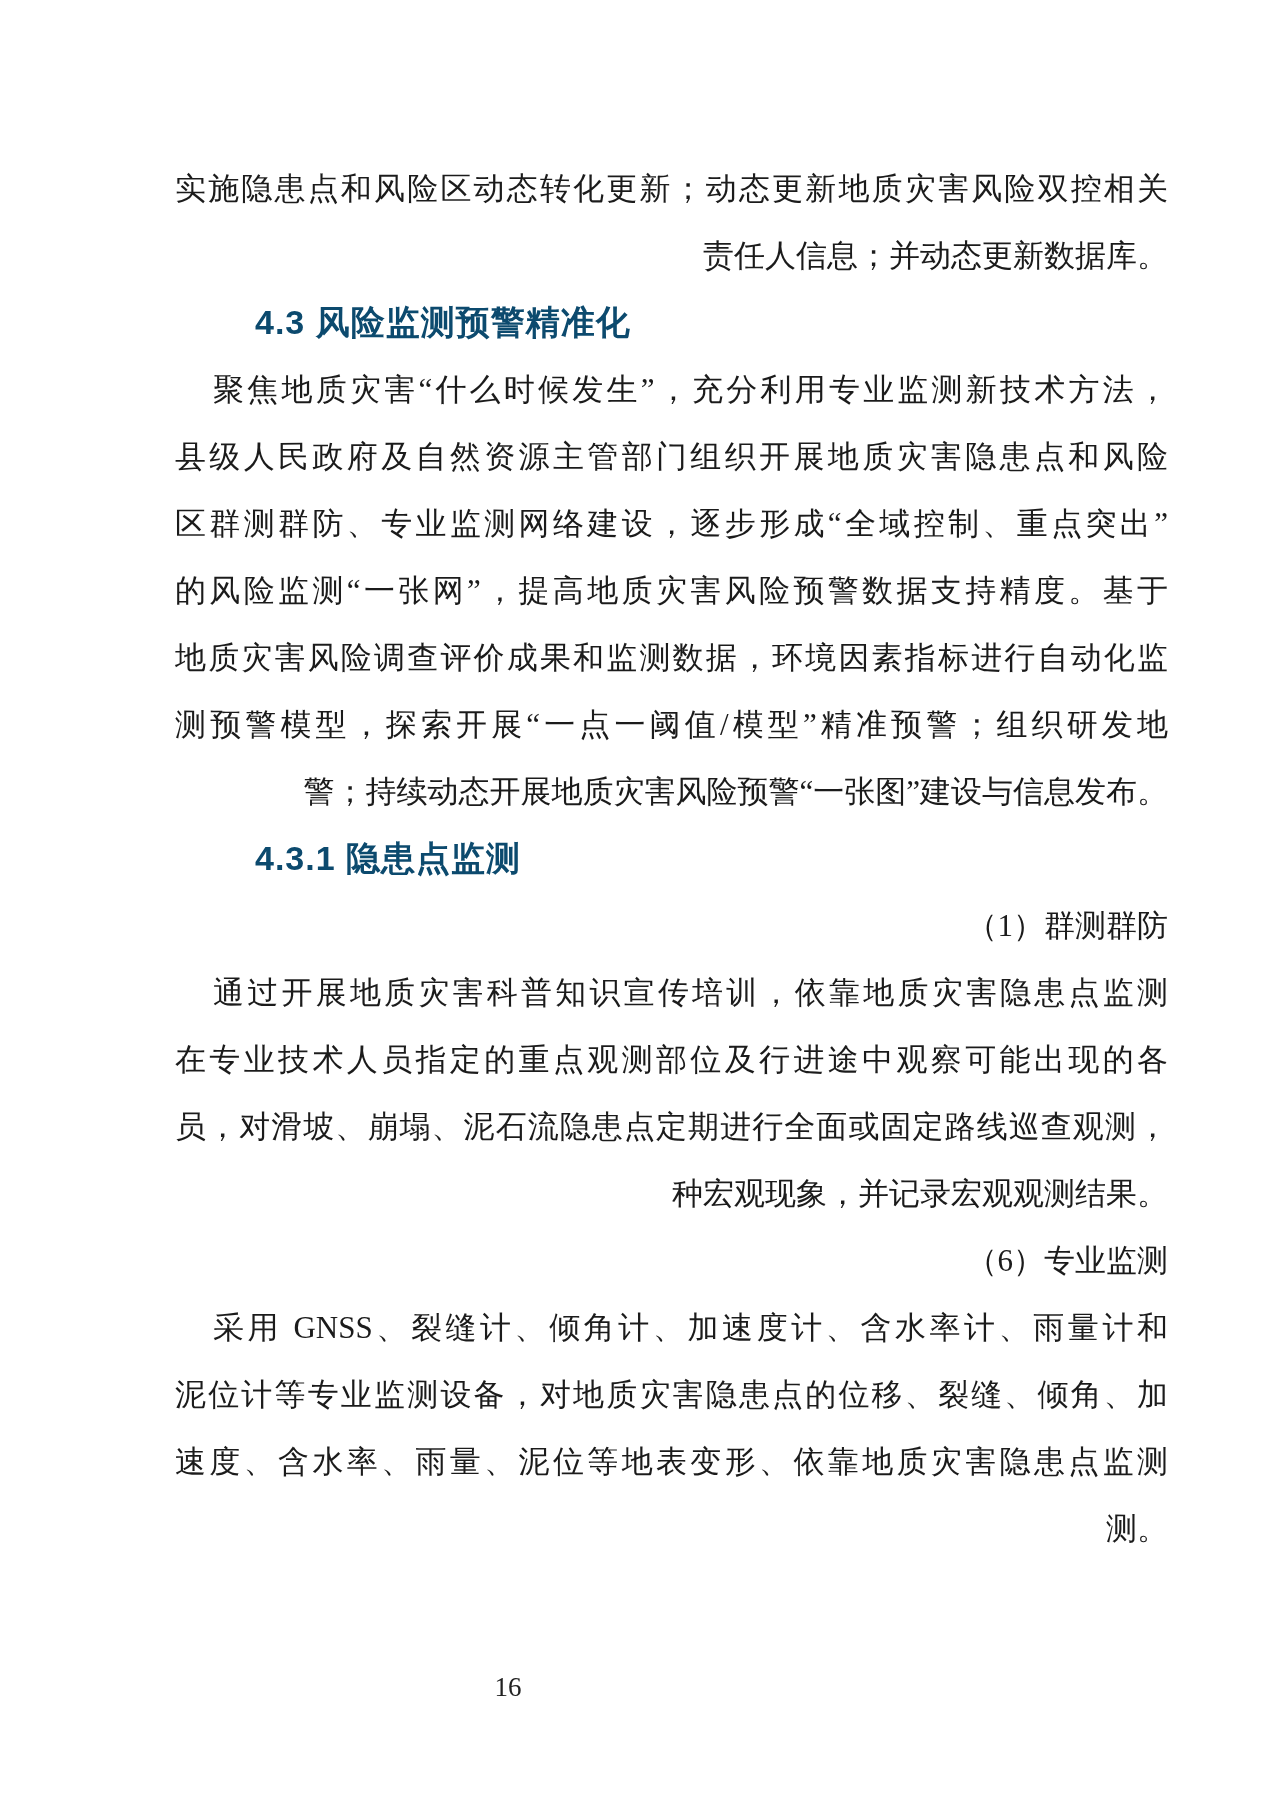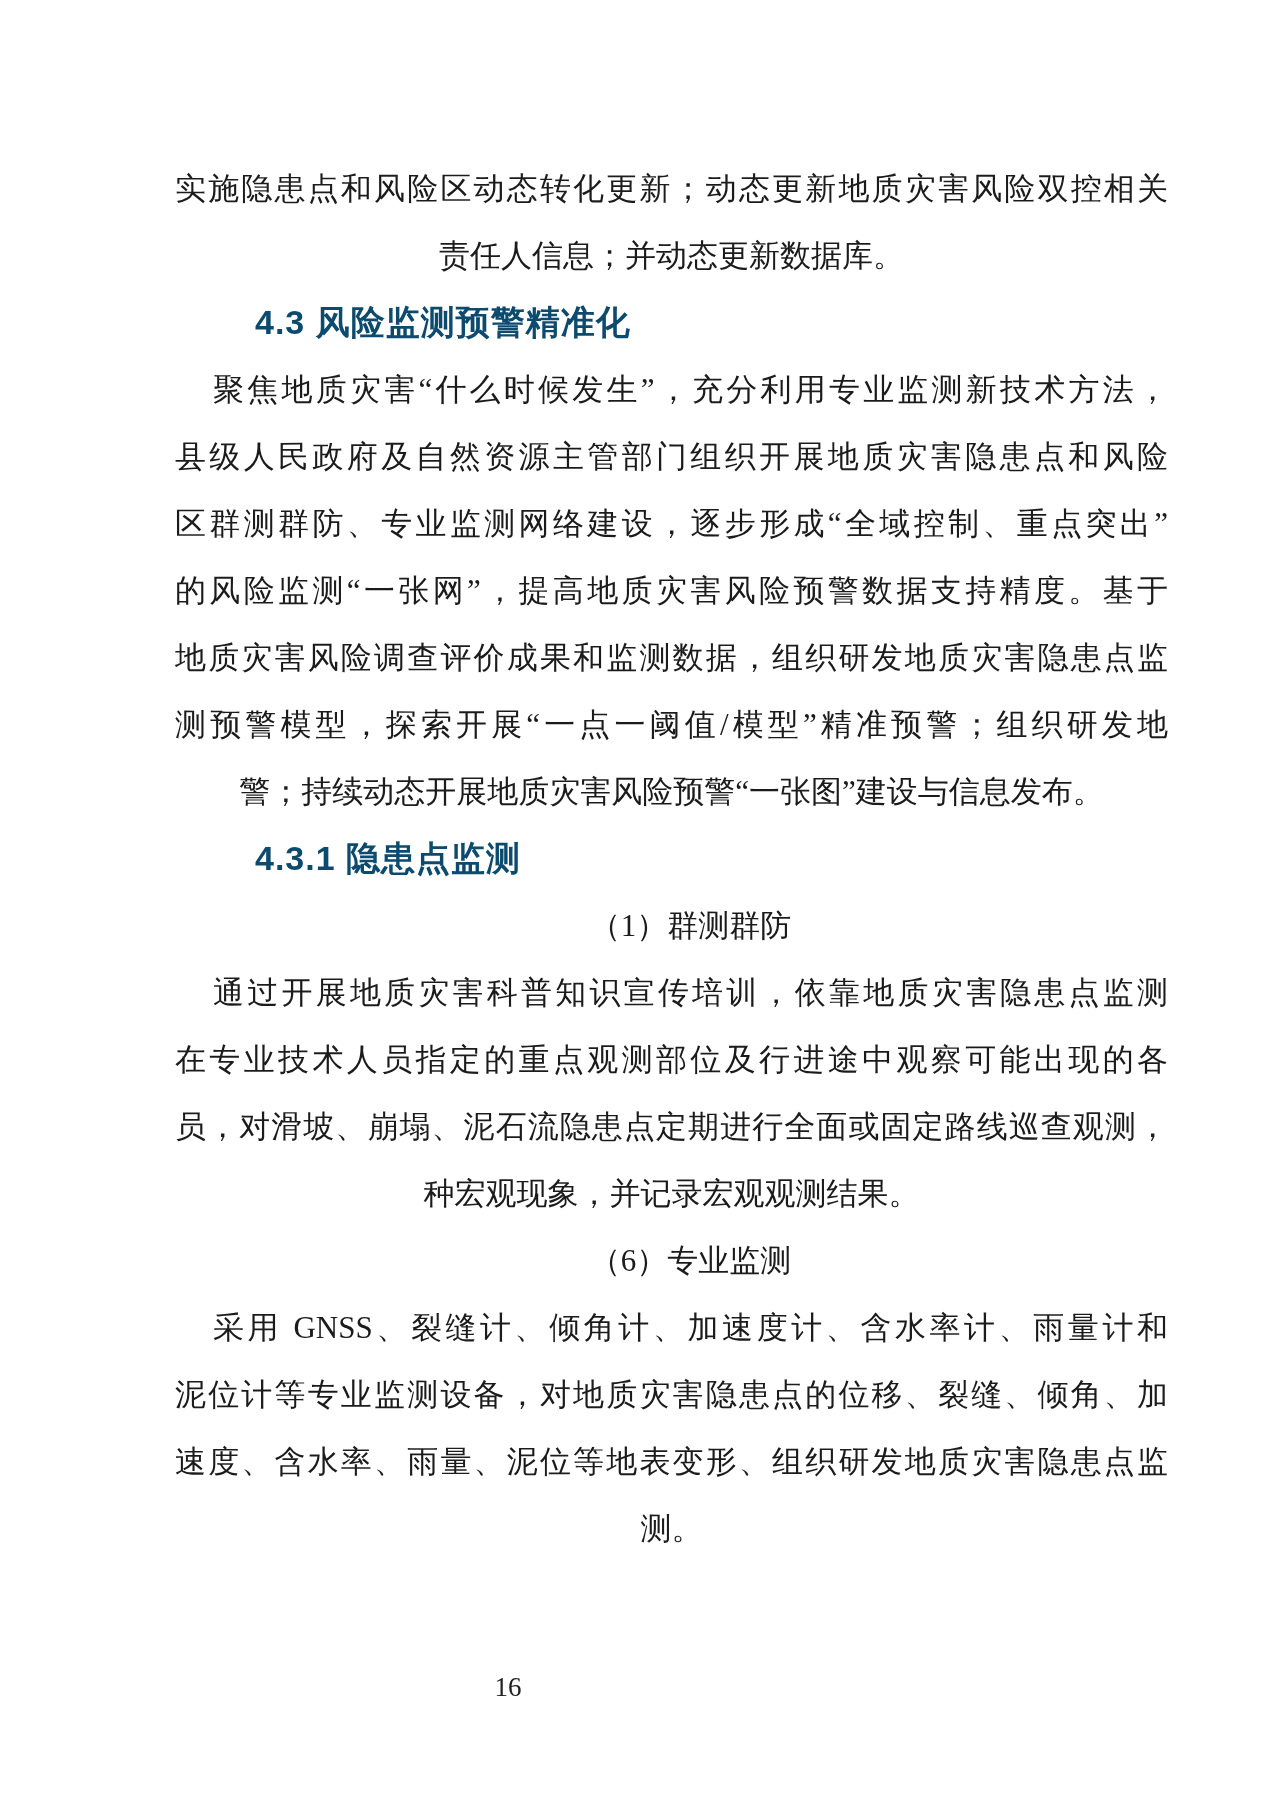--- a/index.html
+++ b/index.html
@@ -21,21 +21,21 @@
     width: 1280px;
     height: 1810px;
     box-sizing: border-box;
     padding: 155px 112px 0 175px;
   }
   
   .ln {
     font-size: 31px;
     height: 67px;
     line-height: 67px;
-    text-align: center;
+    text-align: right;
     white-space: normal;
   }
   
   .j {
     text-align: justify;
     text-align-last: justify;
   }
   
   .ind {
     text-indent: 38px;
@@ -68,35 +68,35 @@
 
   <div class="ln j">实施隐患点和风险区动态转化更新；动态更新地质灾害风险双控相关</div>
   <div class="ln">责任人信息；并动态更新数据库。</div>
 
   <div class="h1">4.3 风险监测预警精准化</div>
 
   <div class="ln j ind">聚焦地质灾害“什么时候发生”，充分利用专业监测新技术方法，</div>
   <div class="ln j">县级人民政府及自然资源主管部门组织开展地质灾害隐患点和风险</div>
   <div class="ln j">区群测群防、专业监测网络建设，逐步形成“全域控制、重点突出”</div>
   <div class="ln j">的风险监测“一张网”，提高地质灾害风险预警数据支持精度。基于</div>
-  <div class="ln j">地质灾害风险调查评价成果和监测数据，组织研发地质灾害隐患点监</div>
+  <div class="ln j">地质灾害风险调查评价成果和监测数据，环境因素指标进行自动化监</div>
   <div class="ln j">测预警模型，探索开展“一点一阈值/模型”精准预警；组织研发地</div>
   <div class="ln">警；持续动态开展地质灾害风险预警“一张图”建设与信息发布。</div>
 
   <div class="h1">4.3.1 隐患点监测</div>
 
   <div class="ln ind">（1）群测群防</div>
 
   <div class="ln j ind">通过开展地质灾害科普知识宣传培训，依靠地质灾害隐患点监测</div>
   <div class="ln j">在专业技术人员指定的重点观测部位及行进途中观察可能出现的各</div>
   <div class="ln j">员，对滑坡、崩塌、泥石流隐患点定期进行全面或固定路线巡查观测，</div>
   <div class="ln">种宏观现象，并记录宏观观测结果。</div>
 
   <div class="ln ind">（6）专业监测</div>
 
   <div class="ln j ind">采用 GNSS、裂缝计、倾角计、加速度计、含水率计、雨量计和</div>
   <div class="ln j">泥位计等专业监测设备，对地质灾害隐患点的位移、裂缝、倾角、加</div>
-  <div class="ln j">速度、含水率、雨量、泥位等地表变形、组织研发地质灾害隐患点监</div>
+  <div class="ln j">速度、含水率、雨量、泥位等地表变形、依靠地质灾害隐患点监测</div>
   <div class="ln">测。</div>
 
 </div>
 
 <div class="pagenum">16</div>
 
 </body></html>

